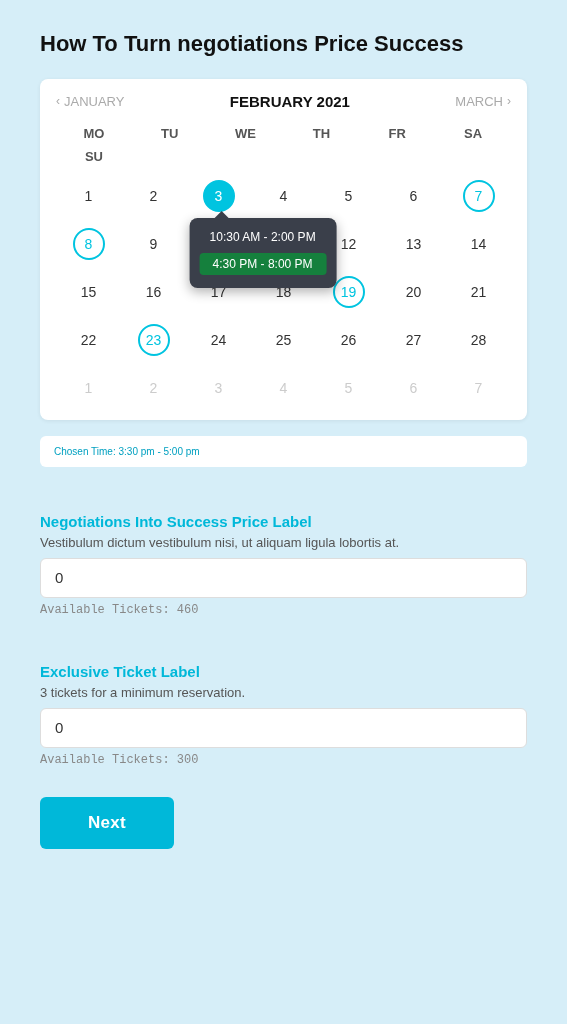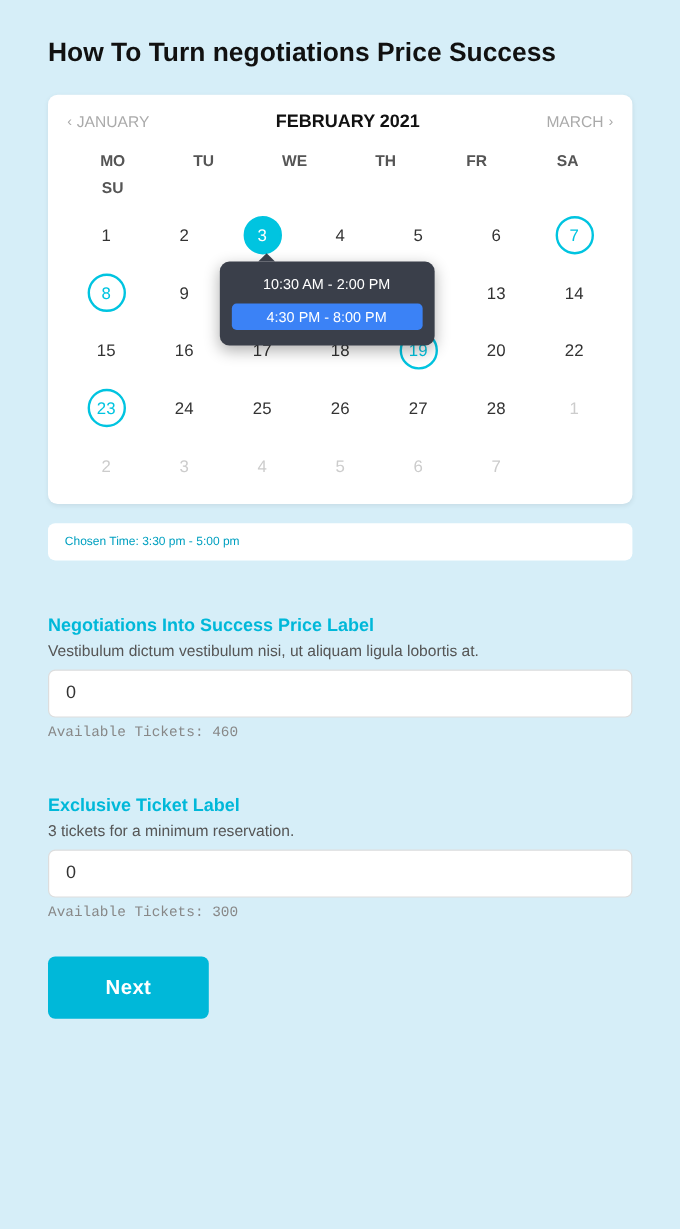--- a/index.html
+++ b/index.html
@@ -119,21 +119,21 @@
 
     .tooltip-popup {
       position: absolute;
       top: 38px;
       left: 50%;
       transform: translateX(-20%);
       background: #3a3f4a;
       border-radius: 8px;
       padding: 8px 10px;
       z-index: 10;
-      width: 179px;
+      width: 147px;
       box-shadow: 0 4px 12px rgba(0,0,0,0.3);
     }
 
     .tooltip-popup::before {
       content: '';
       position: absolute;
       top: -7px;
       left: 22%;
       transform: translateX(-50%);
       border-width: 0 7px 7px 7px;
@@ -144,21 +144,21 @@
     .tooltip-time {
       color: #fff;
       font-size: 12px;
       padding: 4px 6px;
       border-radius: 4px;
       margin-bottom: 5px;
       white-space: nowrap;
     }
 
     .tooltip-time.highlight {
-      background: #3b82f6;
+      background: #15803d;
       text-align: center;
     }
 
     
     .chosen-time-bar {
       background: #ffffff;
       border-radius: 6px;
       padding: 10px 14px;
       font-size: 10px;
       color: #00a0c0;
@@ -282,20 +282,21 @@
     <div class="day-cell"><span class="day-circle">12</span></div>
     <div class="day-cell"><span class="day-circle">13</span></div>
     <div class="day-cell"><span class="day-circle">14</span></div>
 
     <div class="day-cell"><span class="day-circle">15</span></div>
     <div class="day-cell"><span class="day-circle">16</span></div>
     <div class="day-cell"><span class="day-circle">17</span></div>
     <div class="day-cell"><span class="day-circle">18</span></div>
     <div class="day-cell circled"><span class="day-circle">19</span></div>
     <div class="day-cell"><span class="day-circle">20</span></div>
+    <div class="day-cell"><span class="day-circle">21</span></div>
 
     <div class="day-cell"><span class="day-circle">22</span></div>
     <div class="day-cell circled"><span class="day-circle">23</span></div>
     <div class="day-cell"><span class="day-circle">24</span></div>
     <div class="day-cell"><span class="day-circle">25</span></div>
     <div class="day-cell"><span class="day-circle">26</span></div>
     <div class="day-cell"><span class="day-circle">27</span></div>
     <div class="day-cell"><span class="day-circle">28</span></div>
 
     <div class="day-cell other-month"><span class="day-circle">1</span></div>

